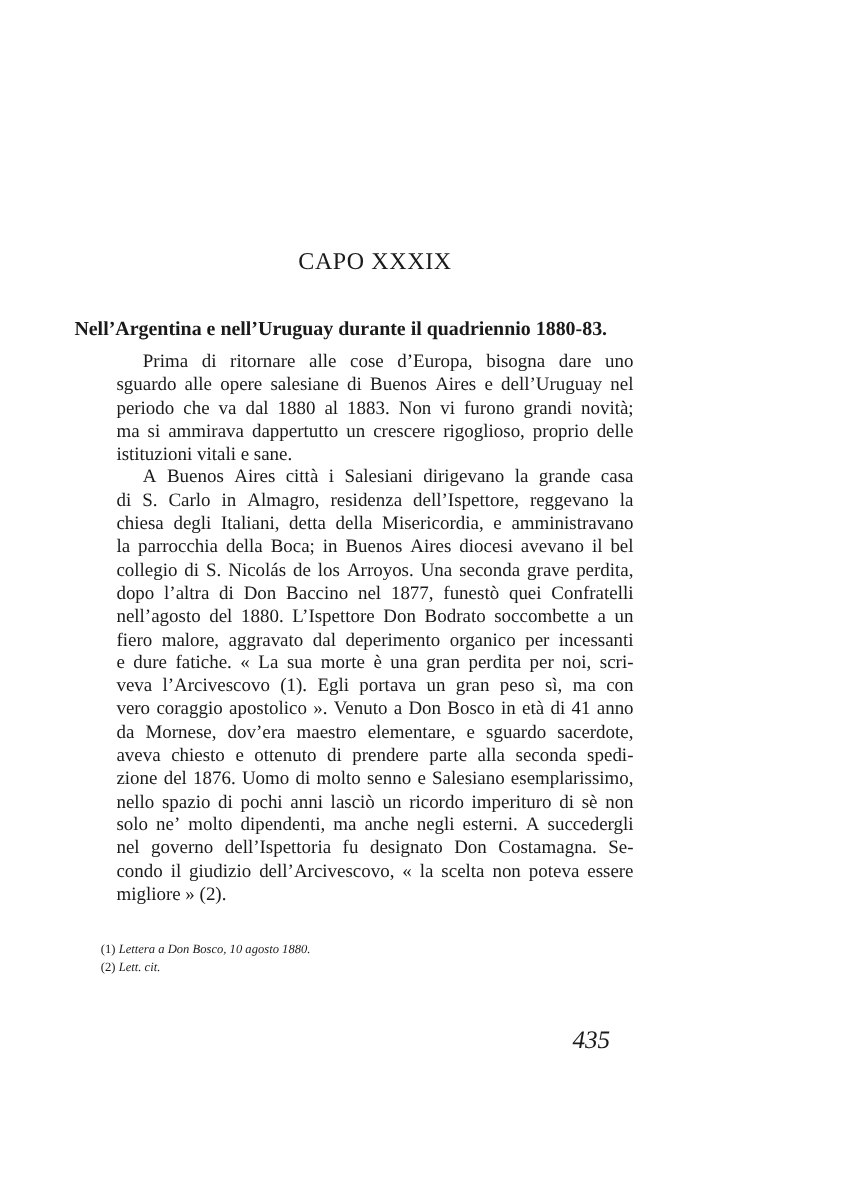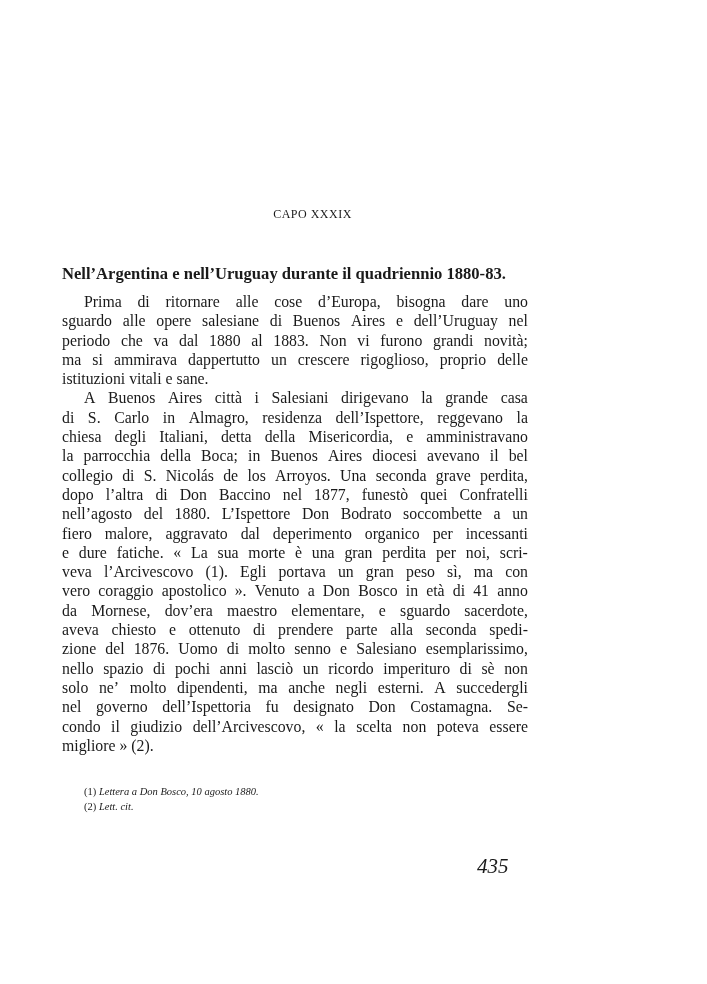--- a/index.html
+++ b/index.html
@@ -7,34 +7,34 @@
     width: 707px; height: 984px;
     background: #ffffff;
     position: relative;
     overflow: hidden;
     font-family: "Liberation Serif", "DejaVu Serif", serif;
     color: #1a1a1a;
   }
   .page { position: absolute; left: 0; top: 0; width: 707px; height: 984px; }
   .chapter {
     position: absolute; top: 207px; left: 0; width: 607px;
-    text-align: center; font-size: 12px; letter-spacing: 0.5px;
+    text-align: center; font-size: 20px; letter-spacing: 0.5px;
     padding-left: 18px; box-sizing: border-box;
   }
   .title {
     position: absolute; top: 248px; left: 62px; width: 470px;
     font-weight: bold; font-size: 16.6px; white-space: nowrap; margin-top: 16px;
   }
   .body {
     position: absolute; top: 292px; left: 62px; width: 466px;
   }
   .line {
     height: 19.3px; line-height: 19.3px; font-size: 15.8px;
     text-align: justify; text-align-last: justify; white-space: nowrap;
-    display: flex; justify-content: space-between;
+    display: flex; justify-content: space-between; margin-left: 35px;
   }
   .line.indent { padding-left: 22px; }
   .line.last { display: block; text-align: left; text-align-last: left; }
   .line span.w { display: inline-block; }
   .footnotes {
     position: absolute; top: 784px; left: 84px;
     font-size: 10.5px; font-style: italic; line-height: 15px;
   }
   .fn-num { font-style: normal; }
   .pagenum {

